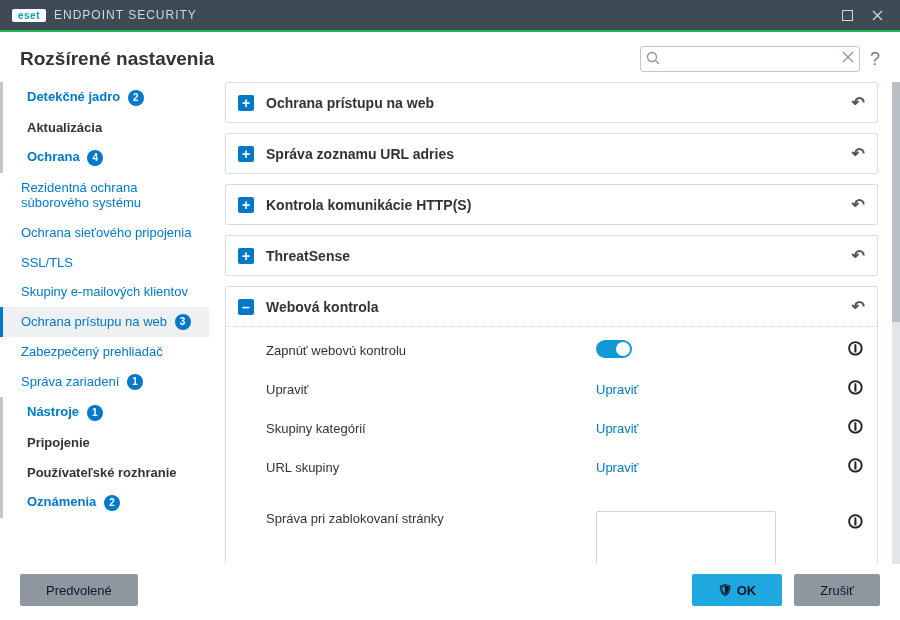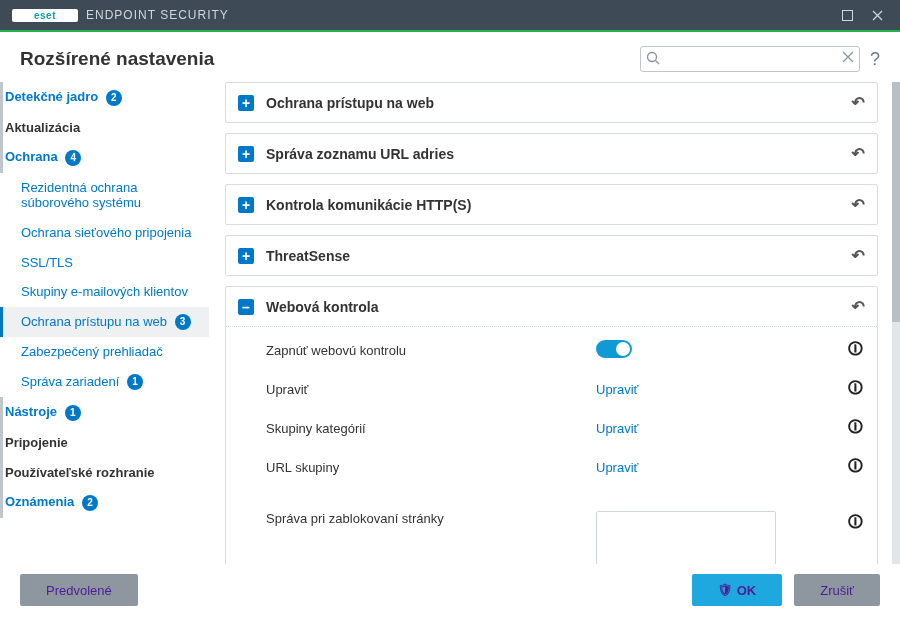--- a/index.html
+++ b/index.html
@@ -20,21 +20,21 @@
   height: 30px;
   display: flex;
   align-items: center;
   padding: 0 8px 0 12px;
 }
 .titlebar .logo {
   background: #fff;
   color: #0f9ea8;
   font-weight: bold;
   font-size: 10px;
-  padding: 1px 22px;
+  padding: 1px 6px;
   border-radius: 2px;
   letter-spacing: 0.5px;
 }
 .titlebar .product {
   margin-left: 8px;
   font-size: 12px;
   letter-spacing: 1px;
   color: #cfd6dc;
 }
 .titlebar .spacer { flex: 1; }
@@ -85,21 +85,21 @@
   display: flex;
   flex: 1;
   min-height: 0;
 }
 .sidebar {
   width: 215px;
   padding: 0 6px 0 0;
   overflow-y: auto;
 }
 .sideitem {
-  padding: 7px 10px 7px 2px;
+  padding: 7px 10px 7px 24px;
   font-size: 13px;
   color: #333;
   border-left: 3px solid transparent;
   line-height: 1.2;
 }
 .sideitem.top { font-weight: 600; }
 .sideitem.blue { color: #0078c8; }
 .sideitem.sub { padding-left: 18px; font-weight: 400; }
 .sideitem.active {
   background: #eef0f2;
@@ -211,21 +211,21 @@
   align-items: center;
   padding: 10px 20px 14px 20px;
   background: #fff;
 }
 .btn {
   height: 30px;
   padding: 16px 26px;
   border: none;
   border-radius: 2px;
   font-size: 13px;
-  color: #4c1d95;
+  color: #0f172a;
   display: inline-flex;
   align-items: center;
   justify-content: center;
   cursor: pointer;
 }
 .btn-default { background: #8e97a0; }
 .btn-ok { background: #1fa8e0; font-weight: 600; }
 .btn-cancel { background: #8e97a0; }
 .btn-ok .shield { margin-right: 4px; font-size: 12px; }
 .footer .spacer { flex: 1; }

